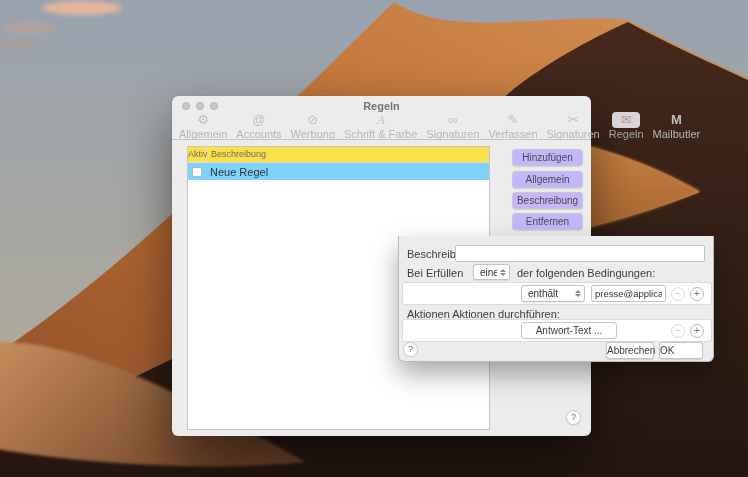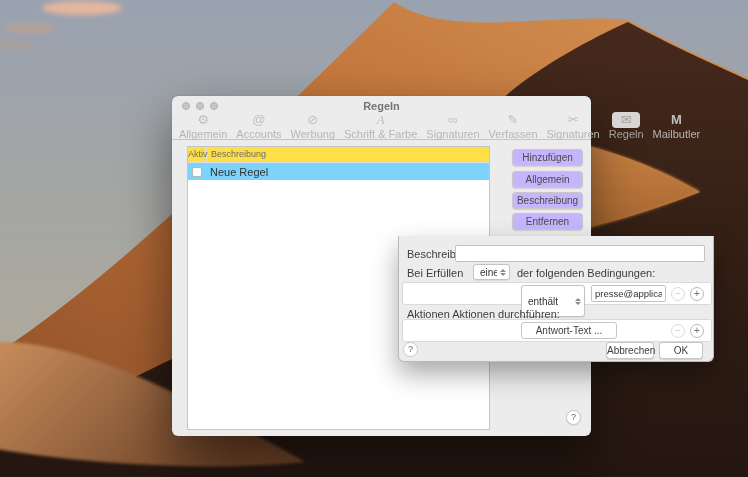--- a/index.html
+++ b/index.html
@@ -98,21 +98,21 @@
     border:1px solid #dadada;border-radius:3px;box-sizing:border-box;
   }
   .round-btn{
     width:14px;height:14px;border-radius:50%;background:#ffffff;
     box-sizing:border-box;text-align:center;font-size:10px;line-height:12px;
   }
   .round-btn.minus{border:1px solid #dcdcdc;color:#c9c9c9;}
   .round-btn.plus{border:1px solid #b9b9b9;color:#6f6f6f;}
   .sheet-btn{
     height:17px;background:#ffffff;border:1px solid #c6c6c6;border-radius:3.5px;
-    box-sizing:border-box;font-size:10px;color:#3d3d3d;text-align:center;
+    box-sizing:border-box;font-size:10px;color:#3d3d3d;text-align:left;
     line-height:15px;box-shadow:0 0.5px 1px rgba(0,0,0,.12);white-space:nowrap;
   }
   #sheet-help{
     left:4px;top:106px;width:15px;height:15px;border-radius:50%;
     background:#ffffff;border:1px solid #c9c9c9;box-sizing:border-box;
     font-size:9px;color:#666;text-align:center;line-height:13px;
   }
   .action-small-btn{
     background:#ffffff;border:1px solid #c6c6c6;border-radius:3px;
     box-sizing:border-box;font-size:10px;color:#3d3d3d;text-align:center;
@@ -248,21 +248,21 @@
     <div class="abs popup" style="left:74px;top:28px;width:37px;height:16px">
       <span class="pop-label">einer</span>
       <span class="chevrons">
           <i class="up"></i>
           <i class="down"></i>
         </span>
     </div>
     <div class="abs sheet-label" style="left:118px;top:31px">der folgenden Bedingungen:</div>
 
     <div class="abs white-box" style="top:46px">
-      <div class="abs popup" style="left:118px;top:2px;width:64px;height:32px">
+      <div class="abs popup" style="left:118px;top:2px;width:64px;height:17px">
         <span class="pop-label">enthält</span>
         <span class="chevrons">
             <i class="up"></i>
             <i class="down"></i>
           </span>
       </div>
       <input class="abs txt-field" style="left: 188px; top: 2px; width: 75px; height: 17px;" value="presse@application-s">
       <div class="abs round-btn minus" style="left:268px;top:3.5px">−</div>
       <div class="abs round-btn plus" style="left:287px;top:3.5px">+</div>
     </div>

